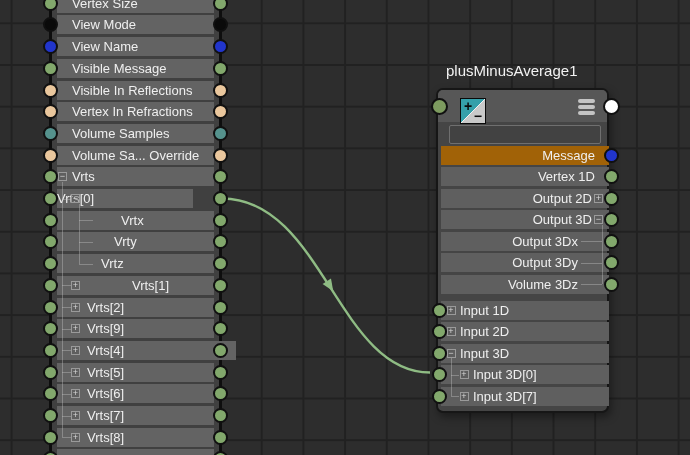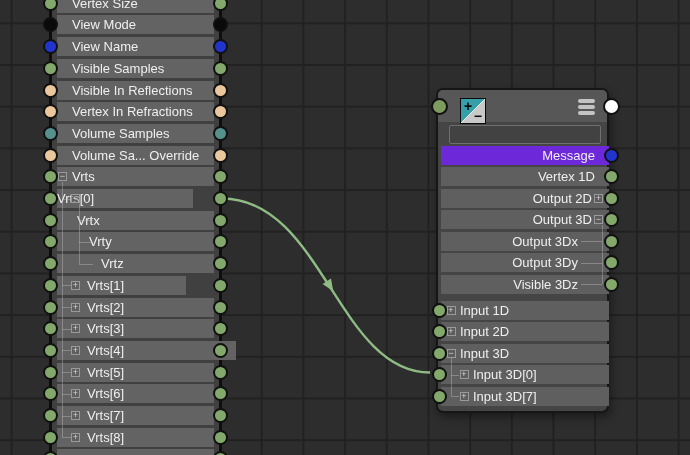--- a/index.html
+++ b/index.html
@@ -59,21 +59,21 @@
     <div id="left-rows">
         <div class="attr-bar" style="left: 8px; top: -6.3px; width: 157px; padding-left: 15px; box-sizing: border-box;"><span class="attr-label">Vertex Size</span></div>
         <div class="port" style="left: -6px; top: -4.3px; width: 15px; height: 15px; background: rgb(130, 168, 108);"></div>
         <div class="port" style="left: 164px; top: -4.3px; width: 15px; height: 15px; background: rgb(130, 168, 108);"></div>
         <div class="attr-bar" style="left: 8px; top: 15.4px; width: 157px; padding-left: 15px; box-sizing: border-box;"><span class="attr-label">View Mode</span></div>
         <div class="port" style="left: -6px; top: 17.4px; width: 15px; height: 15px; background: rgb(10, 10, 10);"></div>
         <div class="port" style="left: 164px; top: 17.4px; width: 15px; height: 15px; background: rgb(10, 10, 10);"></div>
         <div class="attr-bar" style="left: 8px; top: 37.1px; width: 157px; padding-left: 15px; box-sizing: border-box;"><span class="attr-label">View Name</span></div>
         <div class="port" style="left: -6px; top: 39.1px; width: 15px; height: 15px; background: rgb(33, 53, 204);"></div>
         <div class="port" style="left: 164px; top: 39.1px; width: 15px; height: 15px; background: rgb(33, 53, 204);"></div>
-        <div class="attr-bar" style="left: 8px; top: 58.8px; width: 157px; padding-left: 15px; box-sizing: border-box;"><span class="attr-label">Visible Samples</span></div>
+        <div class="attr-bar" style="left: 8px; top: 58.8px; width: 157px; padding-left: 15px; box-sizing: border-box;"><span class="attr-label">Visible Message</span></div>
         <div class="port" style="left: -6px; top: 60.8px; width: 15px; height: 15px; background: rgb(130, 168, 108);"></div>
         <div class="port" style="left: 164px; top: 60.8px; width: 15px; height: 15px; background: rgb(130, 168, 108);"></div>
         <div class="attr-bar" style="left: 8px; top: 80.5px; width: 157px; padding-left: 15px; box-sizing: border-box;"><span class="attr-label">Visible In Reflections</span></div>
         <div class="port" style="left: -6px; top: 82.5px; width: 15px; height: 15px; background: rgb(234, 199, 157);"></div>
         <div class="port" style="left: 164px; top: 82.5px; width: 15px; height: 15px; background: rgb(234, 199, 157);"></div>
         <div class="attr-bar" style="left: 8px; top: 102.2px; width: 157px; padding-left: 15px; box-sizing: border-box;"><span class="attr-label">Vertex In Refractions</span></div>
         <div class="port" style="left: -6px; top: 104.2px; width: 15px; height: 15px; background: rgb(234, 199, 157);"></div>
         <div class="port" style="left: 164px; top: 104.2px; width: 15px; height: 15px; background: rgb(234, 199, 157);"></div>
         <div class="attr-bar" style="left: 8px; top: 123.9px; width: 157px; padding-left: 15px; box-sizing: border-box;"><span class="attr-label">Volume Samples</span></div>
         <div class="port" style="left: -6px; top: 125.9px; width: 15px; height: 15px; background: rgb(85, 146, 141);"></div>
@@ -83,43 +83,43 @@
         <div class="port" style="left: 164px; top: 147.6px; width: 15px; height: 15px; background: rgb(234, 199, 157);"></div>
         <div class="attr-bar" style="left: 8px; top: 167.3px; width: 157px; padding-left: 15px; box-sizing: border-box;"><span class="attr-label">Vrts</span></div>
         <div class="expand-box" style="left: 9px; top: 172.3px;">−</div>
         <div class="port" style="left: -6px; top: 169.3px; width: 15px; height: 15px; background: rgb(130, 168, 108);"></div>
         <div class="port" style="left: 164px; top: 169.3px; width: 15px; height: 15px; background: rgb(130, 168, 108);"></div>
         <div class="attr-bar" style="left: 8px; top: 189px; width: 136px; box-sizing: border-box;"><span class="attr-label">Vrts[0]</span></div>
         <div class="tree-line" style="left: 13px; top: 198.5px; width: 9px; height: 1px;"></div>
         <div class="expand-box" style="left: 22px; top: 194px;">−</div>
         <div class="port" style="left: -6px; top: 191px; width: 15px; height: 15px; background: rgb(130, 168, 108);"></div>
         <div class="port" style="left: 164px; top: 191px; width: 15px; height: 15px; background: rgb(130, 168, 108);"></div>
-        <div class="attr-bar" style="left: 8px; top: 210.7px; width: 157px; padding-left: 20px; box-sizing: border-box;"><span class="attr-label">Vrtx</span></div>
+        <div class="attr-bar" style="left: 8px; top: 210.7px; width: 157px; padding-left: 64px; box-sizing: border-box;"><span class="attr-label">Vrtx</span></div>
         <div class="tree-line" style="left: 30px; top: 220.2px; width: 14px; height: 1px;"></div>
         <div class="port" style="left: -6px; top: 212.7px; width: 15px; height: 15px; background: rgb(130, 168, 108);"></div>
         <div class="port" style="left: 164px; top: 212.7px; width: 15px; height: 15px; background: rgb(130, 168, 108);"></div>
-        <div class="attr-bar" style="left: 8px; top: 232.4px; width: 157px; padding-left: 32px; box-sizing: border-box;"><span class="attr-label">Vrty</span></div>
+        <div class="attr-bar" style="left: 8px; top: 232.4px; width: 157px; padding-left: 57px; box-sizing: border-box;"><span class="attr-label">Vrty</span></div>
         <div class="tree-line" style="left: 30px; top: 241.9px; width: 14px; height: 1px;"></div>
         <div class="port" style="left: -6px; top: 234.4px; width: 15px; height: 15px; background: rgb(130, 168, 108);"></div>
         <div class="port" style="left: 164px; top: 234.4px; width: 15px; height: 15px; background: rgb(130, 168, 108);"></div>
         <div class="attr-bar" style="left: 8px; top: 254.1px; width: 157px; padding-left: 44px; box-sizing: border-box;"><span class="attr-label">Vrtz</span></div>
         <div class="tree-line" style="left: 30px; top: 263.6px; width: 14px; height: 1px;"></div>
         <div class="port" style="left: -6px; top: 256.1px; width: 15px; height: 15px; background: rgb(130, 168, 108);"></div>
         <div class="port" style="left: 164px; top: 256.1px; width: 15px; height: 15px; background: rgb(130, 168, 108);"></div>
-        <div class="attr-bar" style="left: 8px; top: 275.8px; width: 129px; padding-left: 30px; box-sizing: border-box;"><span class="attr-label">Vrts[1]</span></div>
+        <div class="attr-bar" style="left: 8px; top: 275.8px; width: 157px; padding-left: 30px; box-sizing: border-box; text-align: center;"><span class="attr-label">Vrts[1]</span></div>
         <div class="tree-line" style="left: 13px; top: 285.3px; width: 9px; height: 1px;"></div>
         <div class="expand-box" style="left: 22px; top: 280.8px;">+</div>
         <div class="port" style="left: -6px; top: 277.8px; width: 15px; height: 15px; background: rgb(130, 168, 108);"></div>
         <div class="port" style="left: 164px; top: 277.8px; width: 15px; height: 15px; background: rgb(130, 168, 108);"></div>
         <div class="attr-bar" style="left: 8px; top: 297.5px; width: 157px; padding-left: 30px; box-sizing: border-box;"><span class="attr-label">Vrts[2]</span></div>
         <div class="tree-line" style="left: 13px; top: 307px; width: 9px; height: 1px;"></div>
         <div class="expand-box" style="left: 22px; top: 302.5px;">+</div>
         <div class="port" style="left: -6px; top: 299.5px; width: 15px; height: 15px; background: rgb(130, 168, 108);"></div>
         <div class="port" style="left: 164px; top: 299.5px; width: 15px; height: 15px; background: rgb(130, 168, 108);"></div>
-        <div class="attr-bar" style="left: 8px; top: 319.2px; width: 157px; padding-left: 30px; box-sizing: border-box;"><span class="attr-label">Vrts[3]</span></div>
+        <div class="attr-bar" style="left: 8px; top: 319.2px; width: 157px; padding-left: 30px; box-sizing: border-box;"><span class="attr-label">Vrts[9]</span></div>
         <div class="tree-line" style="left: 13px; top: 328.7px; width: 9px; height: 1px;"></div>
         <div class="expand-box" style="left: 22px; top: 324.2px;">+</div>
         <div class="port" style="left: -6px; top: 321.2px; width: 15px; height: 15px; background: rgb(130, 168, 108);"></div>
         <div class="port" style="left: 164px; top: 321.2px; width: 15px; height: 15px; background: rgb(130, 168, 108);"></div>
         <div class="attr-bar" style="left: 8px; top: 340.9px; width: 179px; padding-left: 30px; box-sizing: border-box;"><span class="attr-label">Vrts[4]</span></div>
         <div class="tree-line" style="left: 13px; top: 350.4px; width: 9px; height: 1px;"></div>
         <div class="expand-box" style="left: 22px; top: 345.9px;">+</div>
         <div class="port" style="left: -6px; top: 342.9px; width: 15px; height: 15px; background: rgb(130, 168, 108);"></div>
         <div class="port" style="left: 164px; top: 342.9px; width: 15px; height: 15px; background: rgb(130, 168, 108);"></div>
         <div class="attr-bar" style="left: 8px; top: 362.6px; width: 157px; padding-left: 30px; box-sizing: border-box;"><span class="attr-label">Vrts[5]</span></div>
@@ -143,52 +143,53 @@
         <div class="port" style="left: -6px; top: 429.7px; width: 15px; height: 15px; background: rgb(130, 168, 108);"></div>
         <div class="port" style="left: 164px; top: 429.7px; width: 15px; height: 15px; background: rgb(130, 168, 108);"></div>
         <div class="attr-bar" style="left: 8px; top: 449.4px; width: 157px; padding-left: 30px; box-sizing: border-box;"><span class="attr-label"></span></div>
         <div class="port" style="left: -6px; top: 451.4px; width: 15px; height: 15px; background: rgb(130, 168, 108);"></div>
         <div class="port" style="left: 164px; top: 451.4px; width: 15px; height: 15px; background: rgb(130, 168, 108);"></div>
         <div class="tree-line" style="left: 13px; top: 181.8px; width: 1px; height: 255.4px;"></div>
         <div class="tree-line" style="left: 30px; top: 203.5px; width: 1px; height: 60.1px;"></div>
       </div>
   </div>
 
+  <div id="node-title">plusMinusAverage1</div>
 
   <div id="right-node" class="node">
     <div class="header">
       <div id="pm-icon">
         <span class="plus">+</span>
         <span class="minus">−</span>
       </div>
       <div id="menu-icon">
         <div class="bar"></div>
           <div class="bar"></div>
           <div class="bar"></div>
       </div>
     </div>
     <div id="rename-field"></div>
     <div id="right-rows">
-        <div class="attr-bar" style="left: 3px; top: 55.5px; width: 168px; text-align: right; padding-right: 14px; box-sizing: border-box; background: #6d28d9;"><span class="attr-label">Message</span></div>
+        <div class="attr-bar" style="left: 3px; top: 55.5px; width: 168px; text-align: right; padding-right: 14px; box-sizing: border-box; background: #a16207;"><span class="attr-label">Message</span></div>
         <div class="port" style="left: 165.5px; top: 57.5px; width: 15px; height: 15px; background: rgb(33, 53, 204);"></div>
         <div class="attr-bar" style="left: 3px; top: 77px; width: 168px; text-align: right; padding-right: 14px; box-sizing: border-box; background: rgb(95, 95, 95);"><span class="attr-label">Vertex 1D</span></div>
         <div class="port" style="left: 165.5px; top: 79px; width: 15px; height: 15px; background: rgb(130, 168, 108);"></div>
         <div class="attr-bar" style="left: 3px; top: 98.5px; width: 168px; text-align: right; padding-right: 17px; box-sizing: border-box; background: rgb(95, 95, 95);"><span class="attr-label">Output 2D</span></div>
         <div class="expand-box" style="left: 156px; top: 103.5px;">+</div>
         <div class="port" style="left: 165.5px; top: 100.5px; width: 15px; height: 15px; background: rgb(130, 168, 108);"></div>
         <div class="attr-bar" style="left: 3px; top: 120px; width: 168px; text-align: right; padding-right: 17px; box-sizing: border-box; background: rgb(95, 95, 95);"><span class="attr-label">Output 3D</span></div>
         <div class="expand-box" style="left: 156px; top: 125px;">−</div>
         <div class="port" style="left: 165.5px; top: 122px; width: 15px; height: 15px; background: rgb(130, 168, 108);"></div>
         <div class="attr-bar" style="left: 3px; top: 141.5px; width: 168px; text-align: right; padding-right: 31px; box-sizing: border-box; background: rgb(95, 95, 95);"><span class="attr-label">Output 3Dx</span></div>
         <div class="tree-line" style="left: 143px; top: 151px; width: 21px; height: 1px;"></div>
         <div class="port" style="left: 165.5px; top: 143.5px; width: 15px; height: 15px; background: rgb(130, 168, 108);"></div>
         <div class="attr-bar" style="left: 3px; top: 163px; width: 168px; text-align: right; padding-right: 31px; box-sizing: border-box; background: rgb(95, 95, 95);"><span class="attr-label">Output 3Dy</span></div>
         <div class="tree-line" style="left: 143px; top: 172.5px; width: 21px; height: 1px;"></div>
         <div class="port" style="left: 165.5px; top: 165px; width: 15px; height: 15px; background: rgb(130, 168, 108);"></div>
-        <div class="attr-bar" style="left: 3px; top: 184.5px; width: 168px; text-align: right; padding-right: 31px; box-sizing: border-box; background: rgb(95, 95, 95);"><span class="attr-label">Visible 3Dz</span></div>
+        <div class="attr-bar" style="left: 3px; top: 184.5px; width: 168px; text-align: right; padding-right: 31px; box-sizing: border-box; background: rgb(95, 95, 95);"><span class="attr-label">Volume 3Dz</span></div>
         <div class="tree-line" style="left: 143px; top: 194px; width: 21px; height: 1px;"></div>
         <div class="port" style="left: 165.5px; top: 186.5px; width: 15px; height: 15px; background: rgb(130, 168, 108);"></div>
         <div class="tree-line" style="left: 164px; top: 134.5px; width: 1px; height: 59.5px;"></div>
         <div class="attr-bar" style="left: 3px; top: 210.5px; width: 168px; padding-left: 19px; box-sizing: border-box; background: rgb(95, 95, 95);"><span class="attr-label">Input 1D</span></div>
         <div class="expand-box" style="left: 8.5px; top: 215.5px;">+</div>
         <div class="port" style="left: -6.5px; top: 212.5px; width: 15px; height: 15px; background: rgb(130, 168, 108);"></div>
         <div class="attr-bar" style="left: 3px; top: 232px; width: 168px; padding-left: 19px; box-sizing: border-box; background: rgb(95, 95, 95);"><span class="attr-label">Input 2D</span></div>
         <div class="expand-box" style="left: 8.5px; top: 237px;">+</div>
         <div class="port" style="left: -6.5px; top: 234px; width: 15px; height: 15px; background: rgb(130, 168, 108);"></div>
         <div class="attr-bar" style="left: 3px; top: 253.5px; width: 168px; padding-left: 19px; box-sizing: border-box; background: rgb(95, 95, 95);"><span class="attr-label">Input 3D</span></div>

